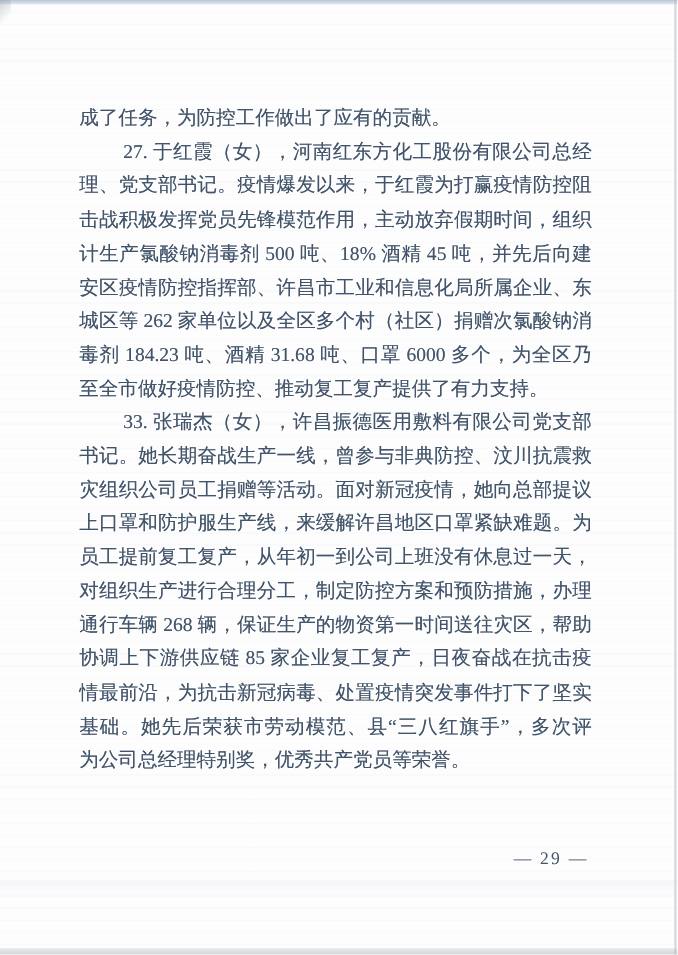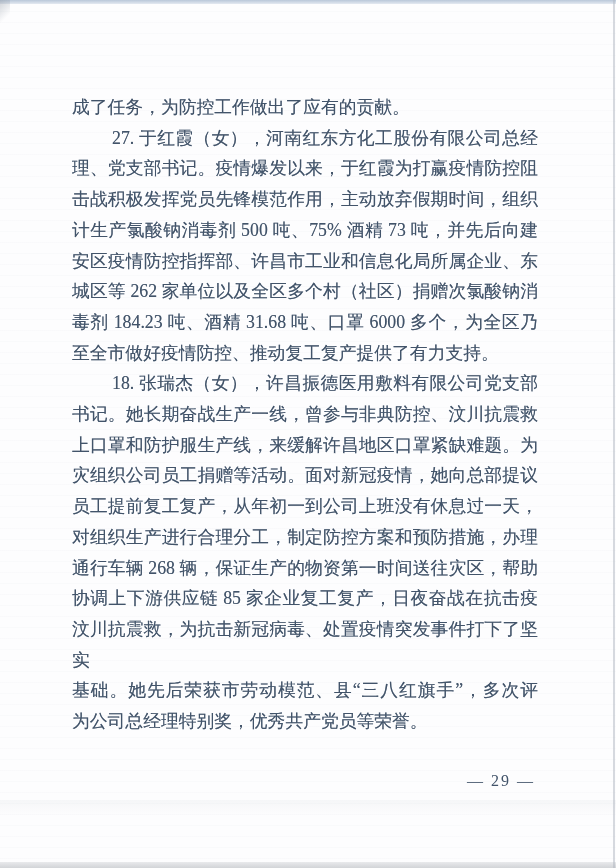--- a/index.html
+++ b/index.html
@@ -85,34 +85,34 @@
   <div class="edge-top"></div>
   <div class="corner-mark"></div>
   <div class="scan-band"></div>
 
   <div class="doc-text" style="color: rgb(66, 84, 106);">
 
   <div class="line">成了任务，为防控工作做出了应有的贡献。</div>
       <div class="line indent just">27. 于红霞（女），河南红东方化工股份有限公司总经</div>
       <div class="line just">理、党支部书记。疫情爆发以来，于红霞为打赢疫情防控阻</div>
       <div class="line just">击战积极发挥党员先锋模范作用，主动放弃假期时间，组织</div>
-      <div class="line just">计生产氯酸钠消毒剂 500 吨、75% 酒精 73 吨，并先后向建</div>
+      <div class="line just">计生产氯酸钠消毒剂 500 吨、18% 酒精 45 吨，并先后向建</div>
       <div class="line just">安区疫情防控指挥部、许昌市工业和信息化局所属企业、东</div>
       <div class="line just">城区等 262 家单位以及全区多个村（社区）捐赠次氯酸钠消</div>
       <div class="line just">毒剂 184.23 吨、酒精 31.68 吨、口罩 6000 多个，为全区乃</div>
       <div class="line">至全市做好疫情防控、推动复工复产提供了有力支持。</div>
-      <div class="line indent just">18. 张瑞杰（女），许昌振德医用敷料有限公司党支部</div>
+      <div class="line indent just">33. 张瑞杰（女），许昌振德医用敷料有限公司党支部</div>
       <div class="line just">书记。她长期奋战生产一线，曾参与非典防控、汶川抗震救</div>
+      <div class="line just">灾组织公司员工捐赠等活动。面对新冠疫情，她向总部提议</div>
       <div class="line just">上口罩和防护服生产线，来缓解许昌地区口罩紧缺难题。为</div>
-      <div class="line just">灾组织公司员工捐赠等活动。面对新冠疫情，她向总部提议</div>
       <div class="line just">员工提前复工复产，从年初一到公司上班没有休息过一天，</div>
       <div class="line just">对组织生产进行合理分工，制定防控方案和预防措施，办理</div>
       <div class="line just">通行车辆 268 辆，保证生产的物资第一时间送往灾区，帮助</div>
       <div class="line just">协调上下游供应链 85 家企业复工复产，日夜奋战在抗击疫</div>
-      <div class="line just">汶川抗震救，为抗击新冠病毒、处置疫情突发事件打下了坚实</div>
+      <div class="line just">情最前沿，为抗击新冠病毒、处置疫情突发事件打下了坚实</div>
       <div class="line just">基础。她先后荣获市劳动模范、县“三八红旗手”，多次评</div>
       <div class="line">为公司总经理特别奖，优秀共产党员等荣誉。</div>
     </div>
 
   <div class="page-number" style="color: rgb(66, 84, 106);">— 29 —</div>
 
   <div class="edge-bottom"></div>
   <div class="edge-right"></div>
 </div>
 

